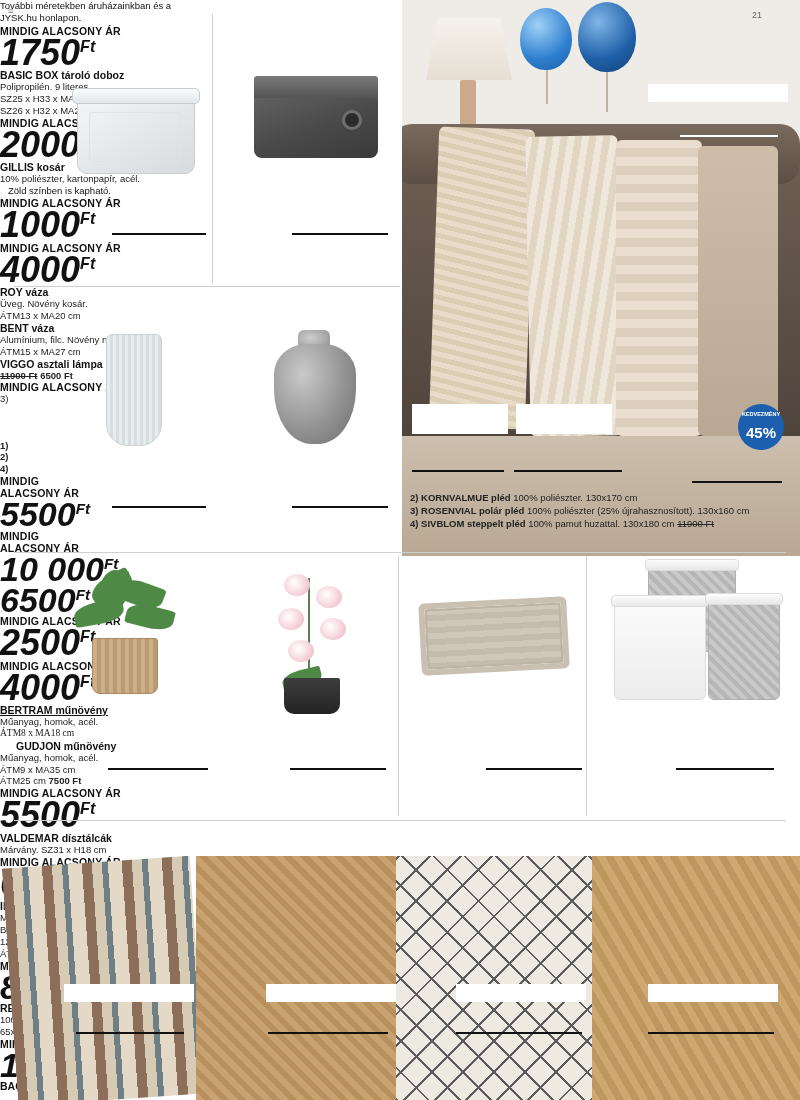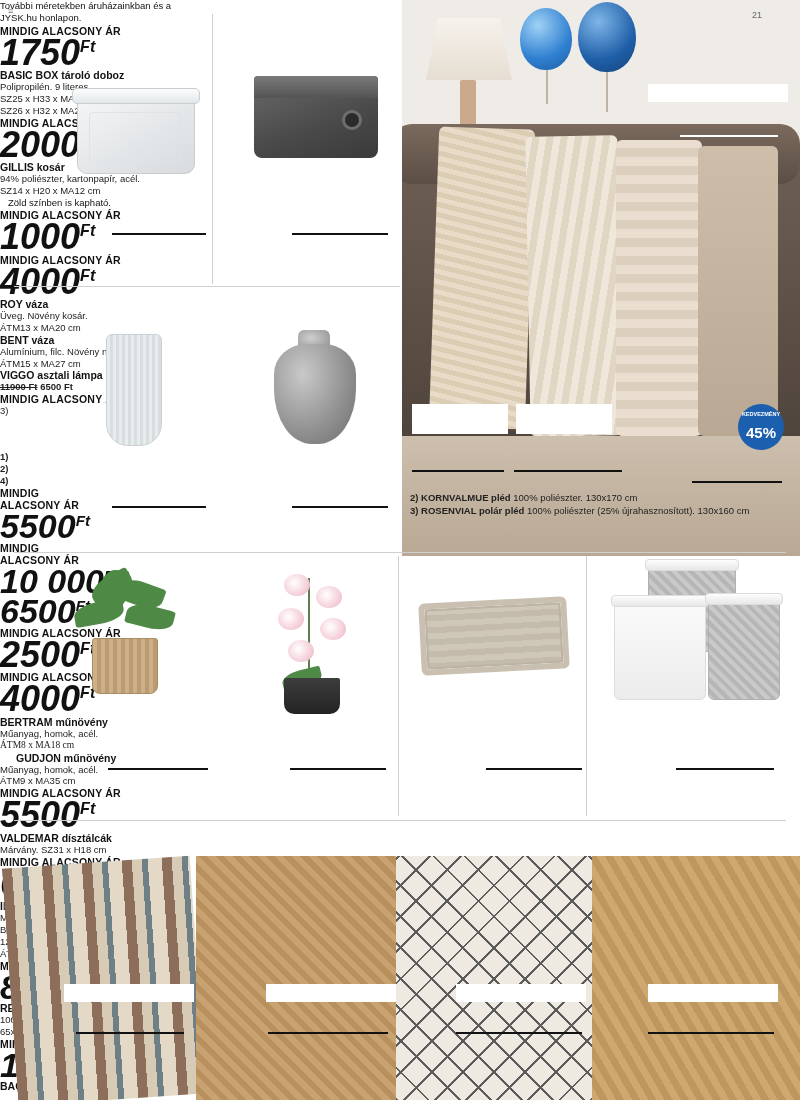--- a/index.html
+++ b/index.html
@@ -214,22 +214,21 @@
       <div class="top"></div>
       <div class="hole"></div>
     </div>
   </div>
 
   <div class="mla" style="left:270px; top:186px; font-size:10.5px;">MINDIG ALACSONY ÁR</div>
   <div class="price" style="left:298px; top:198px; font-size:36px;"><span>2000</span><span class="ft">Ft</span></div>
   <div class="underline" style="left:292px; top:233px; width:96px;"></div>
 
   <div class="ptitle" style="left:220px; top:240px;">GILLIS kosár</div>
-  <div class="pdesc" style="left:220px; top:254px;">94% poliészter, kartonpapír, acél.</div>
-  <div class="pdesc" style="left:220px; top:266px;">SZ14 x H20 x MA12 cm</div>
+  <div class="pdesc" style="left:220px; top:254px;">10% poliészter, kartonpapír, acél.</div>
 
   <div class="divider" style="left:14px; top:286px; width:386px; height:1px;"></div>
 
   <div class="note" style="left:24px; top:294px;padding-left:8px;">Zöld színben is kapható.</div>
 
   <div class="imgbox" style="left:70px; top:318px; width:130px; height:130px;">
     <div class="royvase" style="left:36px; top:16px; width:56px; height:112px;"></div>
   </div>
 
   <div class="imgbox" style="left:232px; top:312px; width:160px; height:140px;">
@@ -309,20 +308,23 @@
     <span class="small">KEDVEZMÉNY</span>
     <span style="position:relative; top:6px;">45%</span>
   </div>
 
   <div style="position:absolute; left:410px; top:492px; width:382px;">
     <div class="pdesc" style="margin-bottom:1px;">
       <b><span>2)</span> <span>KORNVALMUE pléd</span></b> <span>100% poliészter. 130x170 cm</span>
     </div>
     <div class="pdesc" style="margin-bottom:1px;">
       <b><span>3)</span> <span>ROSENVIAL polár pléd</span></b> <span>100% poliészter (25% újrahasznosított). 130x160 cm</span>
+    </div>
+    <div class="pdesc">
+      <b><span>4)</span> <span>SIVBLOM steppelt pléd</span></b> <span>100% pamut huzattal. 130x180 cm</span> <span class="strike">11900 Ft</span>
     </div>
   </div>
 
   <div class="pagenum" style="left:752px; top:10px;">21</div>
 
   <div class="divider" style="left:14px; top:552px; width:772px; height:1px;"></div>
   <div class="divider" style="left:398px; top:556px; width:1px; height:260px;"></div>
   <div class="divider" style="left:586px; top:556px; width:1px; height:260px;"></div>
 
   <div class="imgbox" style="left:30px; top:566px; width:170px; height:150px;">
@@ -346,28 +348,31 @@
   </div>
 
   <div class="mla" style="left:86px; top:722px; font-size:10.5px;">MINDIG ALACSONY ÁR</div>
   <div class="price" style="left:112px; top:734px; font-size:36px;"><span>2500</span><span class="ft">Ft</span></div>
   <div class="underline" style="left:108px; top:768px; width:100px;"></div>
 
   <div class="mla" style="left:266px; top:722px; font-size:10.5px;">MINDIG ALACSONY ÁR</div>
   <div class="price" style="left:296px; top:734px; font-size:36px;"><span>4000</span><span class="ft">Ft</span></div>
   <div class="underline" style="left:290px; top:768px; width:96px;"></div>
 
-  <div class="ptitle" style="left:24px; top:775px;">BERTRAM műnövény</div>
+  <div class="ptitle" style="left:24px; top:775px;text-decoration:underline;">BERTRAM műnövény</div>
   <div class="pdesc" style="left:24px; top:789px;">Műanyag, homok, acél.</div>
   <div class="pdesc" style="left:24px; top:801px;font-family:Liberation Serif, serif;">ÁTM8 x MA18 cm</div>
 
   <div class="ptitle" style="left:218px; top:775px;padding-left:16px;">GUDJON műnövény</div>
   <div class="pdesc" style="left:218px; top:789px;">Műanyag, homok, acél.</div>
   <div class="pdesc" style="left:218px; top:801px;">ÁTM9 x MA35 cm</div>
 
+  <div class="pdesc" style="left:404px; top:566px;">
+    <span>ÁTM25 cm</span> <b>7500 Ft</b>
+  </div>
   <div class="imgbox" style="left:408px; top:586px; width:172px; height:110px;">
     <div class="tray" style="left:12px; top:14px; width:148px; height:72px; transform:rotate(-3deg);"></div>
   </div>
 
   <div class="mla" style="left:462px; top:722px; font-size:10.5px;">MINDIG ALACSONY ÁR</div>
   <div class="price" style="left:492px; top:734px; font-size:36px;"><span>5500</span><span class="ft">Ft</span></div>
   <div class="underline" style="left:486px; top:768px; width:96px;"></div>
 
   <div class="ptitle" style="left:406px; top:782px;">VALDEMAR dísztálcák</div>
   <div class="pdesc" style="left:406px; top:796px;">Márvány. SZ31 x H18 cm</div>

